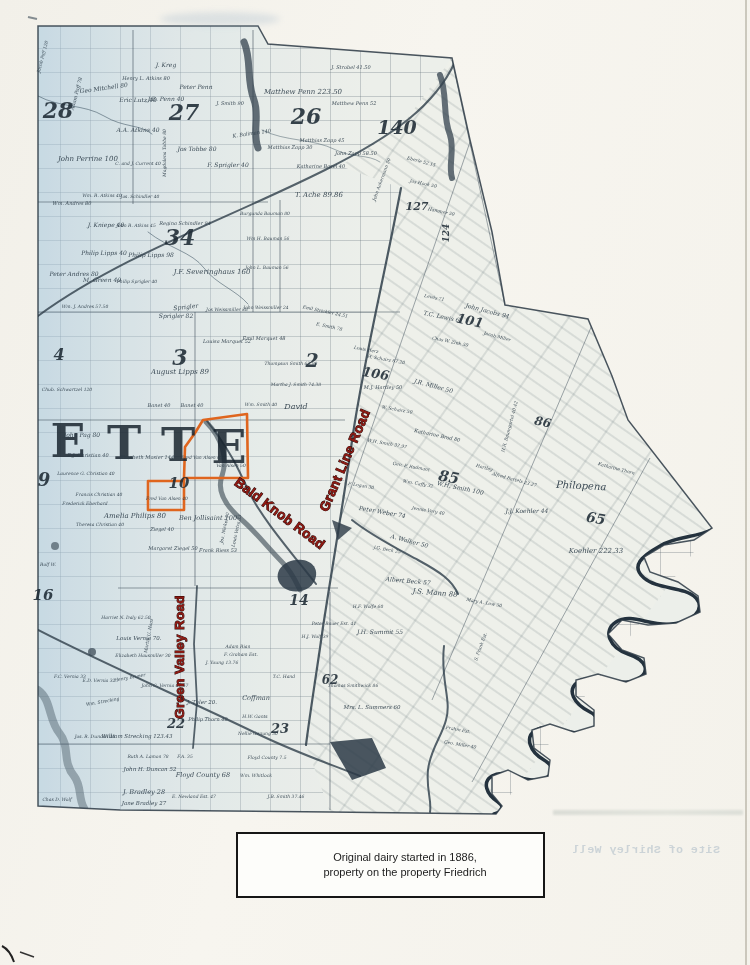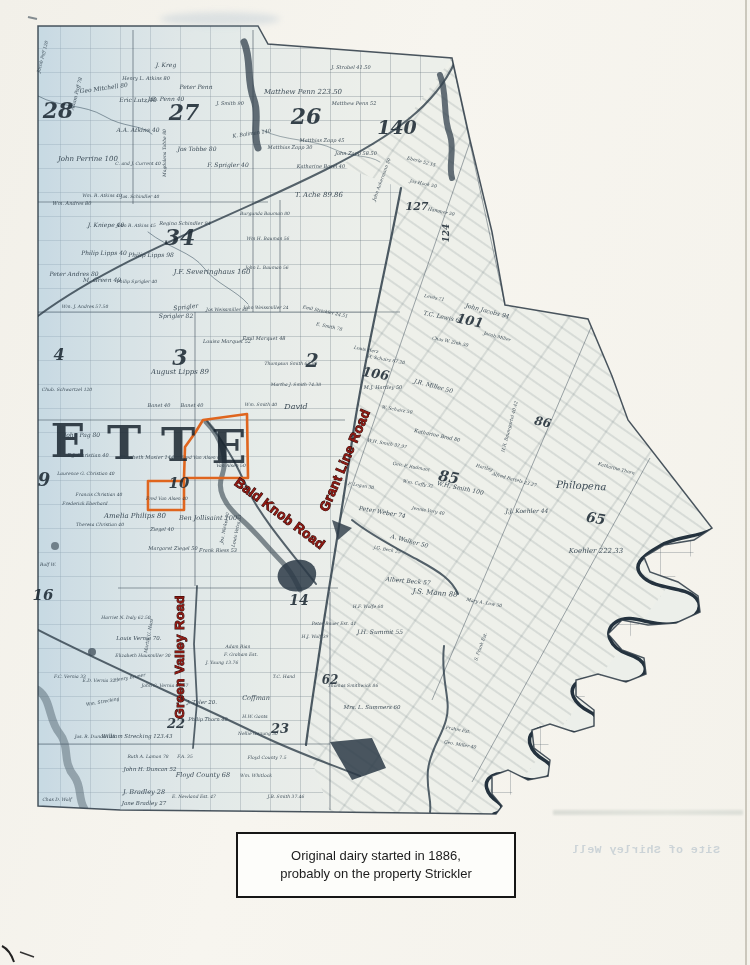--- a/index.html
+++ b/index.html
@@ -7,21 +7,21 @@
   .page{position:relative;width:750px;height:965px;
         background:linear-gradient(105deg,#f2f0e9 0%,#f7f5ef 45%,#f4f2eb 100%);}
   #map-svg{position:absolute;left:0;top:0;width:750px;height:965px;}
   .parcel-label{font-family:"DejaVu Serif",serif;font-style:italic;fill:#2c3c48;opacity:.92;}
   .section-num{font-family:"DejaVu Serif",serif;font-style:italic;font-weight:bold;fill:#1d2a34;opacity:.88;}
   .big-letter{font-family:"DejaVu Serif",serif;font-weight:bold;fill:#17232d;opacity:.84;}
   .road-label{font-family:"Liberation Sans",sans-serif;font-weight:bold;paint-order:stroke;stroke:#230605;stroke-width:.9px;letter-spacing:.3px;}
   .caption-box{position:absolute;left:236px;top:832px;width:276px;height:62px;
       border:2px solid #161616;background:#fdfdfa;display:flex;flex-direction:column;
       align-items:center;justify-content:center;text-align:center;
-      font-size:13px;line-height:1.38;color:#1c1c1c;}
+      font-size:11px;line-height:1.38;color:#1c1c1c;padding-left:29px;}
   .bleed-text{position:absolute;left:548px;top:843px;width:196px;text-align:center;
       transform:scaleX(-1);color:#b3c1cb;opacity:.62;font-family:"Liberation Mono",monospace;
       font-weight:bold;font-size:11.5px;letter-spacing:.5px;filter:blur(.4px);}
   .top-smudge{position:absolute;left:553px;top:810px;width:190px;height:5px;
       background:linear-gradient(90deg,#aab4ae,#c2cac2 60%,#b2bcb6);opacity:.35;filter:blur(1px);}
   .corner-smudge{position:absolute;left:160px;top:12px;width:120px;height:14px;
       background:#9db4c8;opacity:.28;filter:blur(3px);border-radius:50%;}
   .right-edge-line{position:absolute;right:3px;top:0;bottom:0;width:2px;background:#c3bfb4;opacity:.85;}
 </style>
 </head>
@@ -289,17 +289,17 @@
     </g>
   </svg>
 
   <div class="corner-smudge"></div>
   <div class="top-smudge"></div>
 
   <div class="bleed-text">Site of Shirley Well</div>
 
   <div class="caption-box">
     <span>Original dairy started in 1886,</span>
-    <span>probably on the property Strickler</span>
+    <span>property on the property Friedrich</span>
   </div>
 
   <div class="right-edge-line"></div>
 </div>
 
 </body></html>

